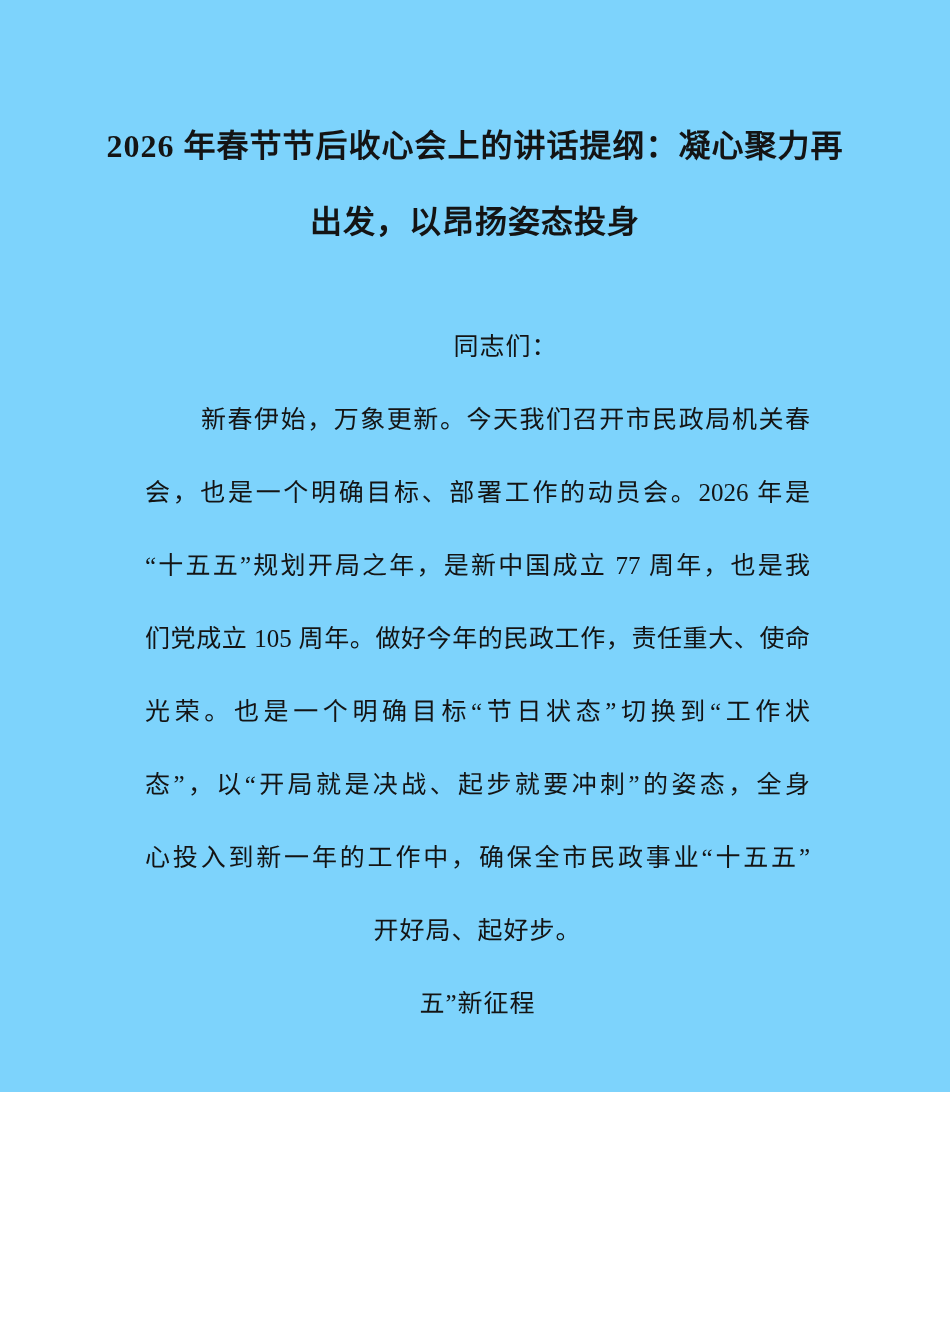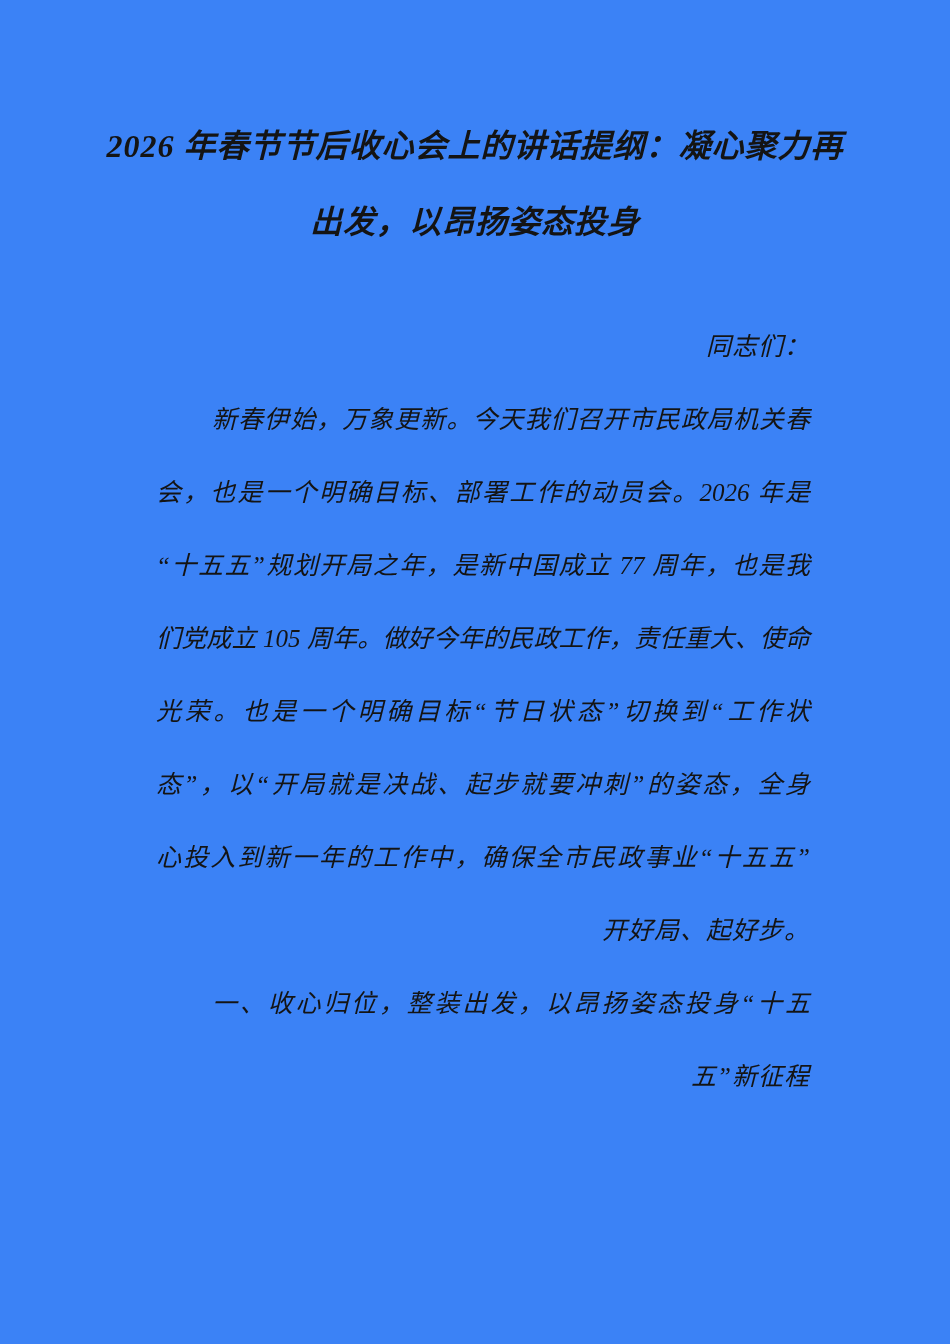--- a/index.html
+++ b/index.html
@@ -3,26 +3,25 @@
 <meta charset="utf-8">
 <style>
   html, body {
     margin: 0;
     padding: 0;
     background: #ffffff;
   }
   .page {
     position: relative;
     width: 950px;
-    height: 1344px;
-    background: #3b82f6;
+    height: 1092px;
+    background: #7dd3fc;
     color: #141414;
     overflow: hidden;
     font-family: "Liberation Serif", "DejaVu Serif", serif;
-    font-style: italic;
   }
   .doc-title {
     padding-top: 108px;
     width: 760px;
     margin: 0 auto;
     text-align: center;
     font-weight: bold;
     font-size: 32px;
     letter-spacing: 1px;
   }
@@ -33,29 +32,28 @@
   }
   .doc-body {
     margin-top: 50px;
     margin-left: 145px;
     width: 665px;
     font-size: 25px;
   }
   .b-line {
     height: 73px;
     line-height: 73px;
-    text-align: right;
+    text-align: center;
     letter-spacing: 1px;
   }
   .b-line.just {
     text-align: justify;
     text-align-last: justify;
     text-justify: inter-character;
     letter-spacing: 0;
-    margin-left: 11px;
   }
   .b-line.indent {
     padding-left: 56px;
   }
 </style>
 </head>
 <body>
 
 <div class="page">
 
@@ -67,17 +65,16 @@
   <div class="doc-body">
     <div class="b-line indent">同志们：</div>
     <div class="b-line indent just">新春伊始，万象更新。今天我们召开市民政局机关春</div>
     <div class="b-line just">会，也是一个明确目标、部署工作的动员会。2026 年是</div>
     <div class="b-line just">“十五五”规划开局之年，是新中国成立 77 周年，也是我</div>
     <div class="b-line just">们党成立 105 周年。做好今年的民政工作，责任重大、使命</div>
     <div class="b-line just">光荣。也是一个明确目标“节日状态”切换到“工作状</div>
     <div class="b-line just">态”，以“开局就是决战、起步就要冲刺”的姿态，全身</div>
     <div class="b-line just">心投入到新一年的工作中，确保全市民政事业“十五五”</div>
     <div class="b-line">开好局、起好步。</div>
-    <div class="b-line indent just">一、收心归位，整装出发，以昂扬姿态投身“十五</div>
     <div class="b-line">五”新征程</div>
   </div>
 
 </div>
 
 </body></html>

